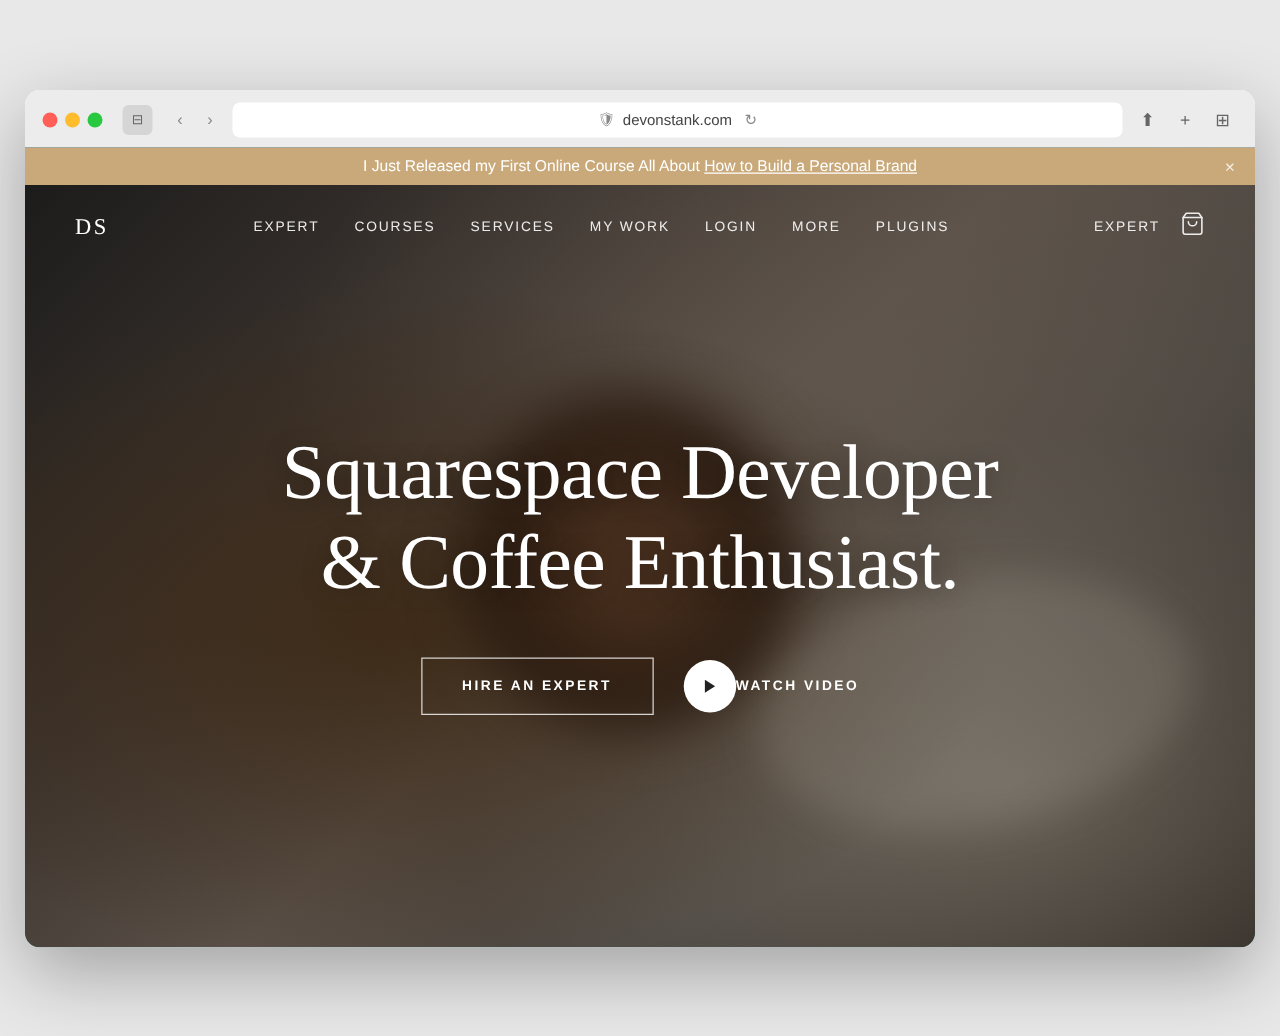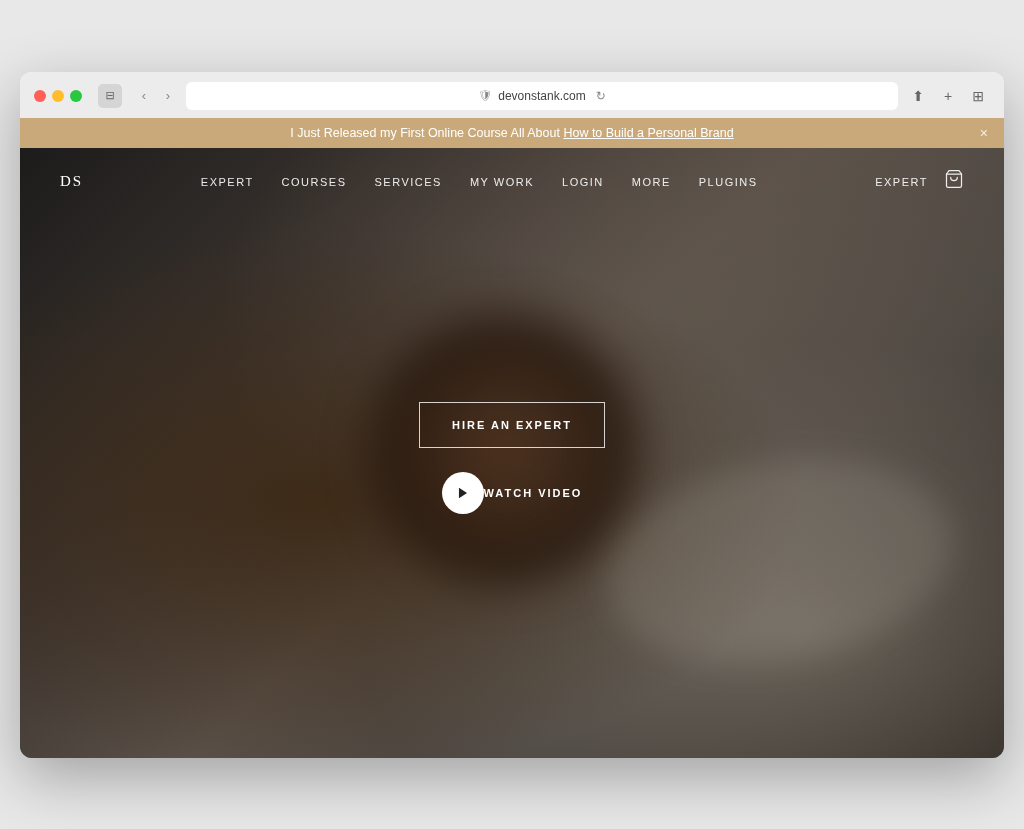--- a/index.html
+++ b/index.html
@@ -176,21 +176,21 @@
       z-index: 10;
       display: flex;
       align-items: center;
       justify-content: space-between;
       padding: 0 40px;
       height: 64px;
     }
 
     .site-logo {
       color: #fff;
-      font-size: 15px;
+      font-size: 18px;
       font-weight: 500;
       letter-spacing: 2px;
       font-family: Georgia, serif;
     }
 
     .nav-links {
       display: flex;
       align-items: center;
       gap: 28px;
     }
@@ -297,21 +297,20 @@
       margin-bottom: 40px;
       text-shadow: 0 2px 20px rgba(0,0,0,0.3);
       letter-spacing: -0.5px;
     }
 
     .hero-buttons {
       display: flex;
       align-items: center;
       justify-content: center;
       gap: 24px;
-      flex-direction: column;
     }
 
     .btn-hire {
       border: 1.5px solid rgba(255,255,255,0.8);
       color: #fff;
       background: transparent;
       padding: 16px 32px;
       font-size: 11px;
       letter-spacing: 2px;
       font-weight: 600;
@@ -412,20 +411,24 @@
             <svg width="20" height="20" viewBox="0 0 24 24" fill="none" stroke="white" stroke-width="1.5" stroke-linecap="round" stroke-linejoin="round">
               <path d="M6 2L3 6v14a2 2 0 002 2h14a2 2 0 002-2V6l-3-4z"></path>
               <line x1="3" y1="6" x2="21" y2="6"></line>
               <path d="M16 10a4 4 0 01-8 0"></path>
             </svg>
           </div>
         </div>
       </nav>
 
       <div class="hero-content">
+        <h1 class="hero-title">
+          <span>Squarespace Developer</span><br>
+          <span>&amp; Coffee Enthusiast.</span>
+        </h1>
 
         <div class="hero-buttons">
           <button class="btn-hire">HIRE AN EXPERT</button>
 
           <button class="btn-watch">
             <div class="play-circle">
               <svg width="14" height="14" viewBox="0 0 24 24" fill="#222">
                 <polygon points="5,3 19,12 5,21"></polygon>
               </svg>
             </div>

